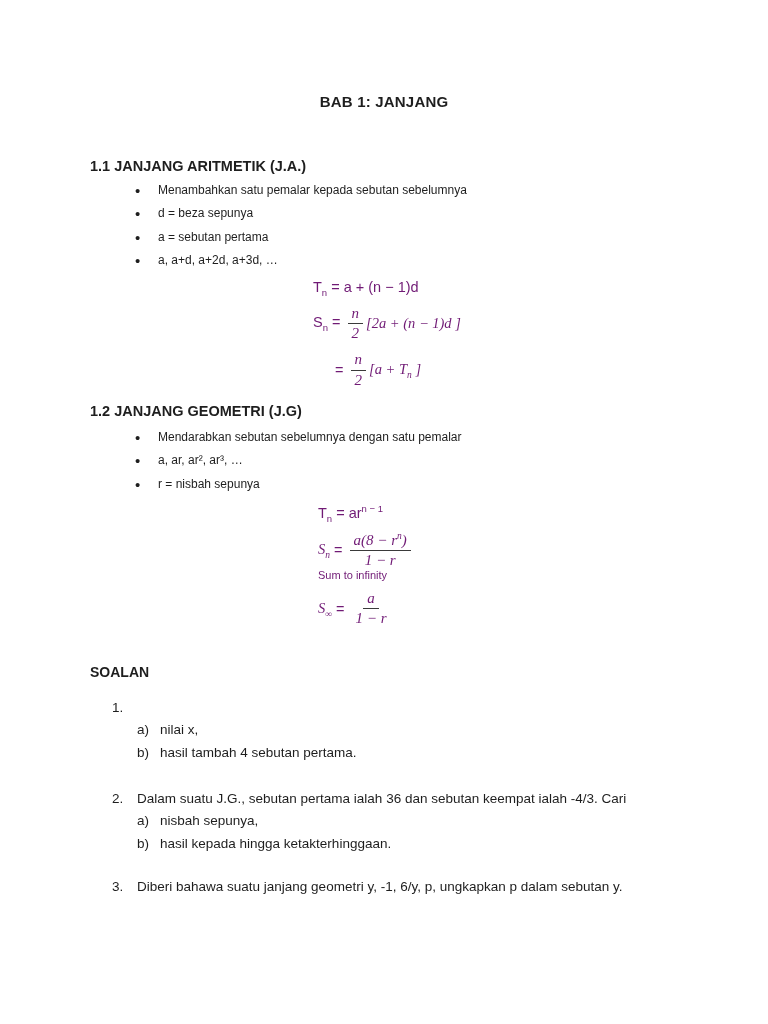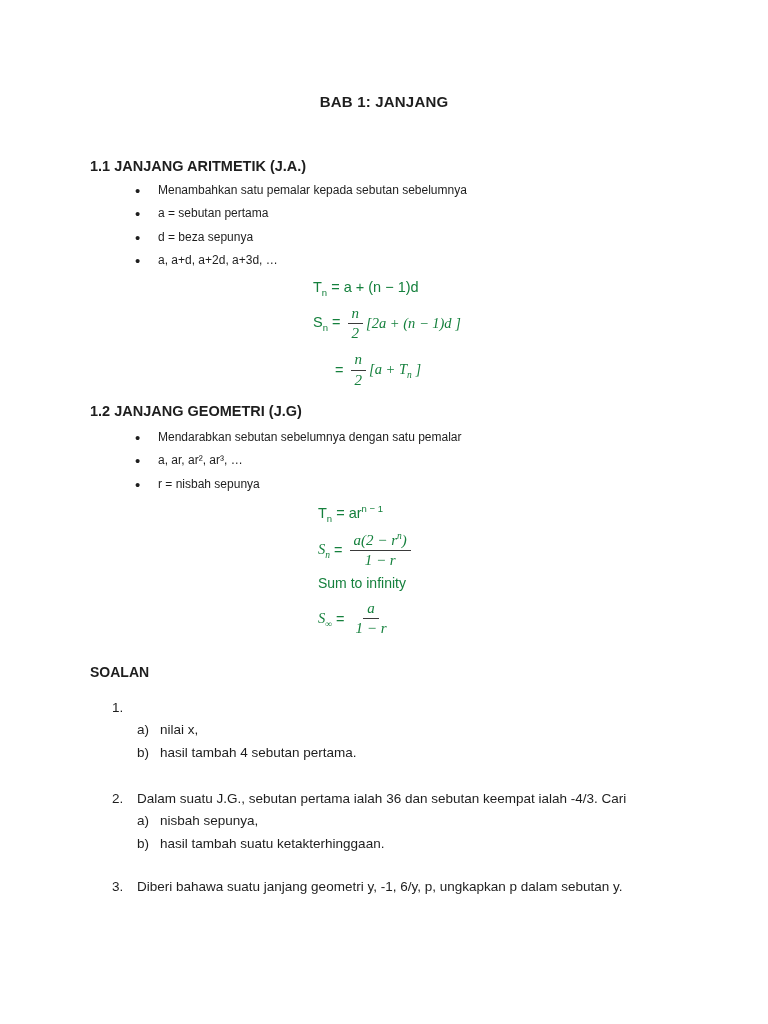--- a/index.html
+++ b/index.html
@@ -31,60 +31,60 @@
     font-size:12px; line-height:23.4px; white-space:nowrap;
   }
   .bullets li::before {
     content:"•";
     position:absolute; left:0; top:0;
     font-size:15px;
   }
   #bullets-arith { top:179px; left:135px; }
   #bullets-geo   { top:426px; left:135px; }
 
-  .fblock { font-size:14.5px; color:#15803d; }
+  .fblock { font-size:14.5px; color:#701a75; }
   #f-arith { top:279px; left:313px; }
   #f-geo   { top:503px; left:318px; }
   .fline { display:flex; align-items:center; white-space:pre; }
   .fr  { margin-top:7px; }
   .fr2 { margin-top:9px; }
   .indent { margin-left:22px; }
   .serif { font-family:"Liberation Serif", serif; font-style:italic; }
   .frac {
     display:inline-flex; flex-direction:column; align-items:center;
     font-family:"Liberation Serif", serif; font-style:italic;
     font-size:15px; margin:0 3px; line-height:1.15;
   }
   .frac .num { padding:0 4px 1px; border-bottom:1.3px solid #3a3a3a; }
   .frac .den { padding:1px 4px 0; }
   sub { font-size:9.5px; }
   sup { font-size:9.5px; }
-  .sum-label { font-size:14px; margin-top:6px; }
+  .sum-label { font-size:11px; }
 
   .qblock { left:112px; width:610px; font-size:13.5px; }
   #q1 { top:697px; }
   #q2 { top:788px; }
   #q3 { top:876px; }
   .qrow  { display:flex; line-height:22.3px; white-space:nowrap; }
   .qno   { flex:0 0 25px; }
   .qparts { margin-left:25px; }
   .prow  { display:flex; line-height:22.3px; white-space:nowrap; }
   .plabel { flex:0 0 23px; }
 </style>
 </head>
 <body>
 
 <div class="abs doc-title">BAB 1: JANJANG</div>
 
 <div class="abs sec-heading" id="h-arith">1.1 JANJANG ARITMETIK (J.A.)</div>
 
 <ul class="abs bullets" id="bullets-arith">
   <li>Menambahkan satu pemalar kepada sebutan sebelumnya</li>
+  <li>d = beza sepunya</li>
   <li>a = sebutan pertama</li>
-  <li>d = beza sepunya</li>
   <li>a, a+d, a+2d, a+3d, …</li>
 </ul>
 
 <div class="abs fblock" id="f-arith">
   <div class="fline">
     <span><span>T</span><sub>n</sub><span> = a + (n − 1)d</span></span>
   </div>
   <div class="fline fr">
     <span><span>S</span><sub>n</sub><span> = </span></span>
     <span class="frac"><span class="num">n</span><span class="den">2</span></span>
@@ -105,21 +105,21 @@
   <li>r = nisbah sepunya</li>
 </ul>
 
 <div class="abs fblock" id="f-geo">
   <div class="fline">
     <span><span>T</span><sub>n</sub><span> = ar</span><sup>n − 1</sup></span>
   </div>
   <div class="fline fr">
     <span class="serif"><span>S</span><sub>n</sub></span>
     <span> = </span>
-    <span class="frac"><span class="num"><span>a(2 − r</span><sup>n</sup><span>)</span></span><span class="den">1 − r</span></span>
+    <span class="frac"><span class="num"><span>a(8 − r</span><sup>n</sup><span>)</span></span><span class="den">1 − r</span></span>
   </div>
   <div class="sum-label">Sum to infinity</div>
   <div class="fline fr2">
     <span class="serif"><span>S</span><sub>∞</sub></span>
     <span> = </span>
     <span class="frac"><span class="num">a</span><span class="den">1 − r</span></span>
   </div>
 </div>
 
 <div class="abs sec-heading" id="h-soalan">SOALAN</div>
@@ -145,21 +145,21 @@
     <span class="qno">2.</span>
     <span>Dalam suatu J.G., sebutan pertama ialah 36 dan sebutan keempat ialah -4/3. Cari</span>
   </div>
   <div class="qparts">
     <div class="prow">
       <span class="plabel">a)</span>
       <span>nisbah sepunya,</span>
     </div>
     <div class="prow">
       <span class="plabel">b)</span>
-      <span>hasil tambah suatu ketakterhinggaan.</span>
+      <span>hasil kepada hingga ketakterhinggaan.</span>
     </div>
   </div>
 </div>
 
 <div class="abs qblock" id="q3">
   <div class="qrow">
     <span class="qno">3.</span>
     <span>Diberi bahawa suatu janjang geometri y, -1, 6/y, p, ungkapkan p dalam sebutan y.</span>
   </div>
 </div>

